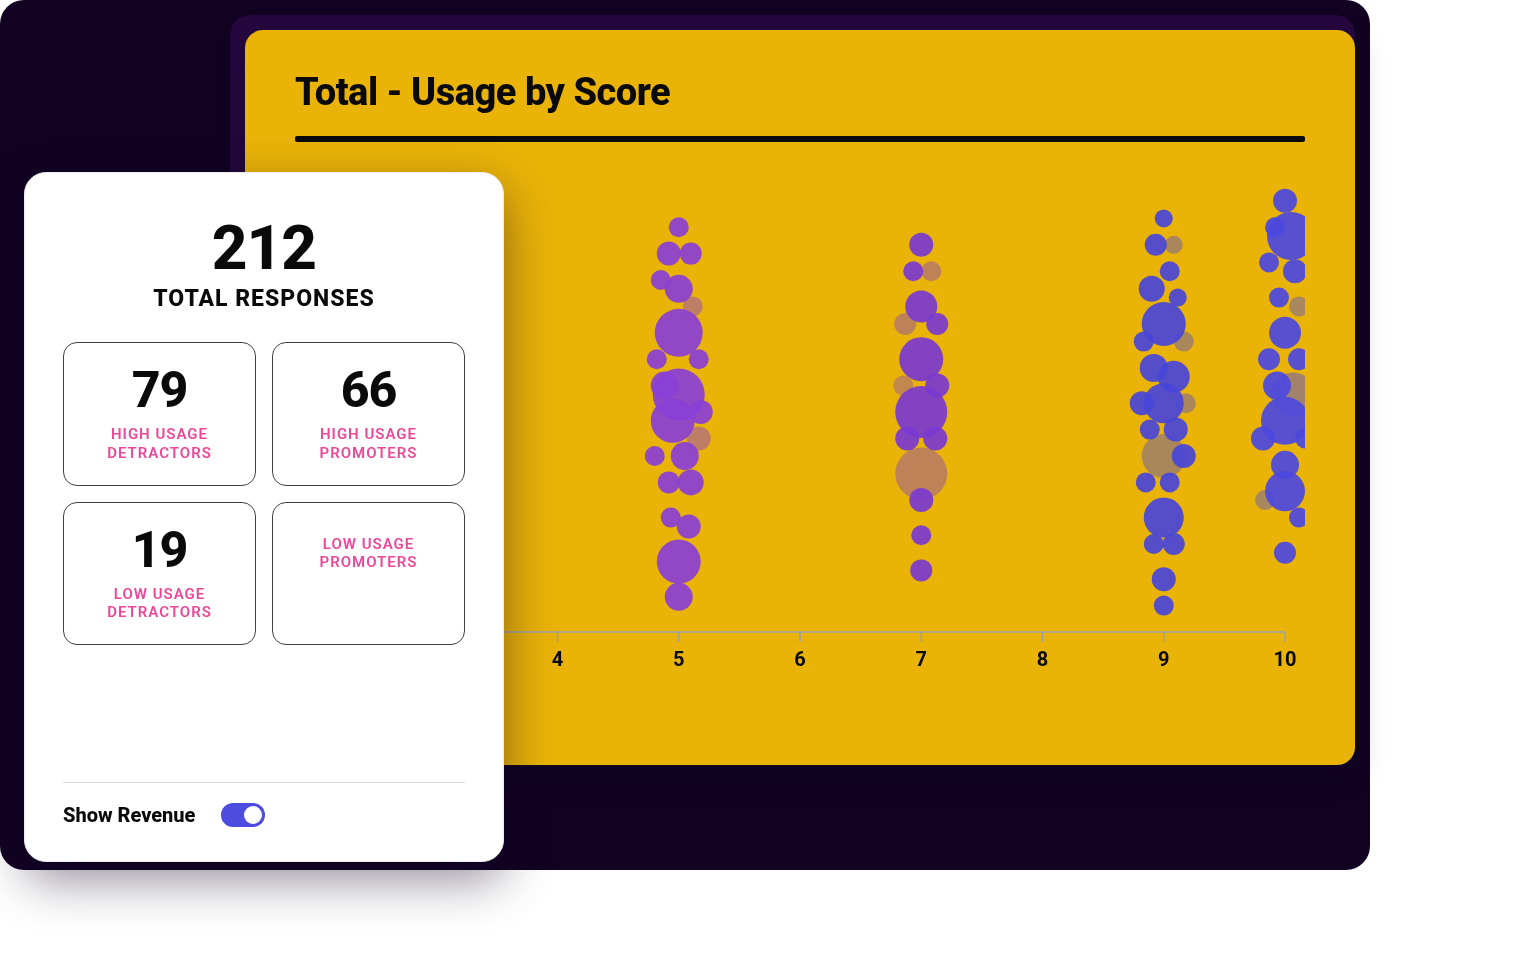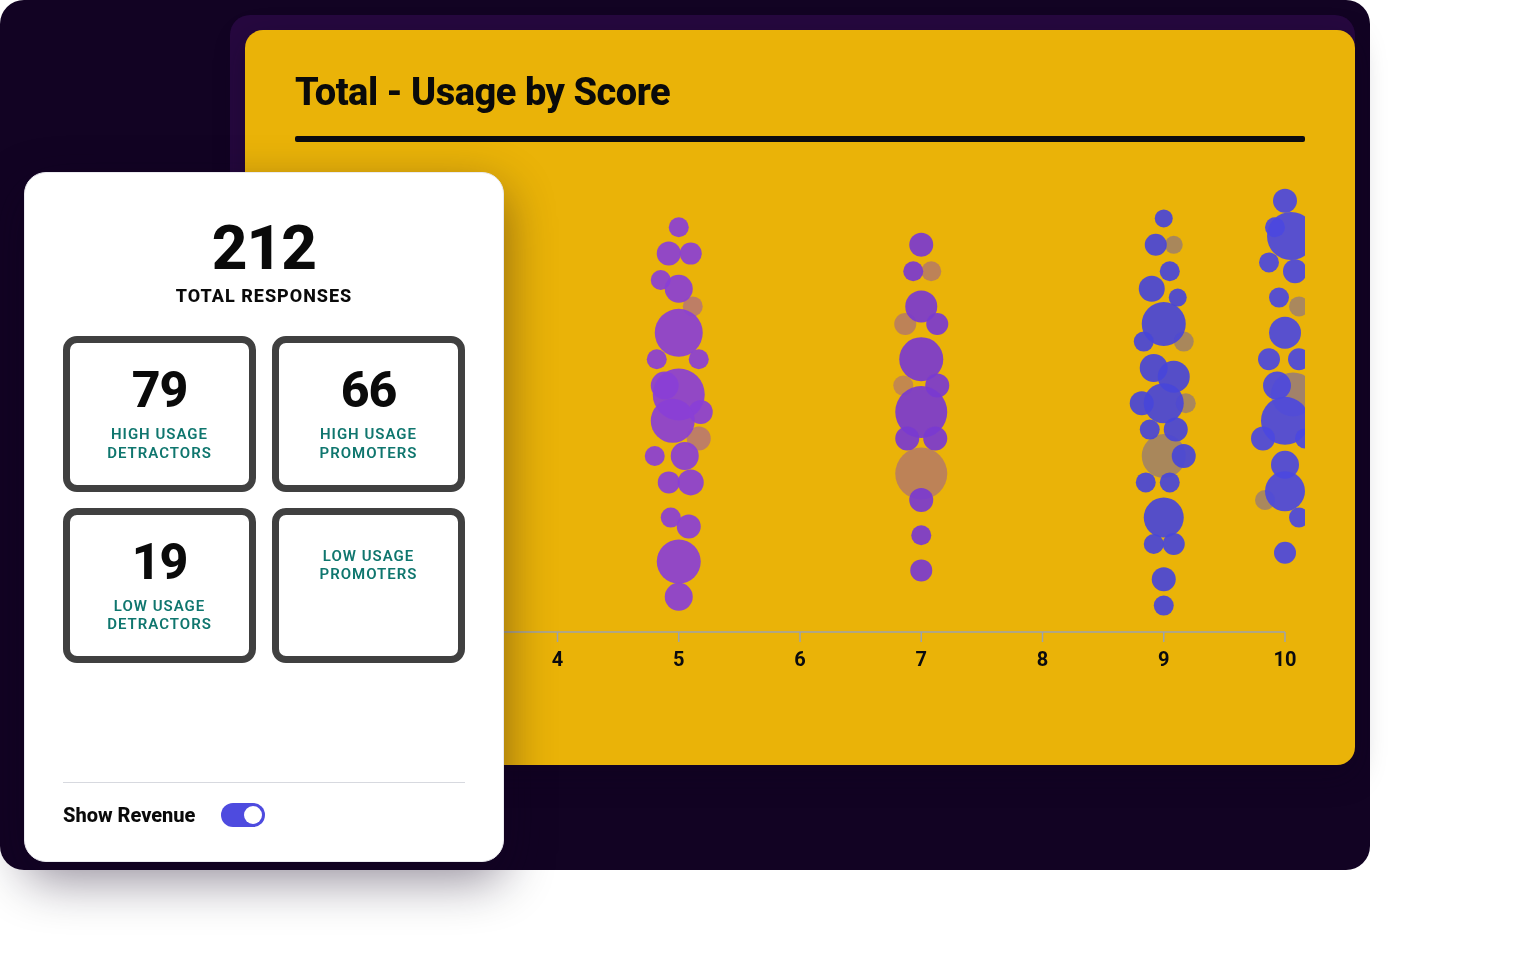--- a/index.html
+++ b/index.html
@@ -92,50 +92,50 @@
     text-align: center;
     margin-bottom: 30px;
   }
   .total-value {
     font-size: 62px;
     font-weight: 800;
     line-height: 1;
     letter-spacing: -1px;
   }
   .total-label {
-    font-size: 18px;
+    font-size: 23px;
     font-weight: 800;
     letter-spacing: 1px;
     margin-top: 6px;
   }
   .kpi-grid {
     display: grid;
     grid-template-columns: 1fr 1fr;
     grid-auto-rows: 1fr;
     gap: 16px;
     margin-bottom: 30px;
   }
   .kpi {
-    border: 7px solid #404040;
+    border: 1px solid #404040;
     border-radius: 14px;
     padding: 22px 28px;
     text-align: center;
   }
   .kpi-value {
     font-size: 50px;
     font-weight: 800;
     line-height: 1;
     letter-spacing: -1px;
   }
   .kpi-label {
     margin-top: 10px;
     font-size: 15px;
     font-weight: 600;
     letter-spacing: 1px;
-    color: #0f766e;
+    color: #ec4899;
     line-height: 1.25;
     white-space: pre-line;
   }
   .divider {
     height: 1px;
     background: #d7d9df;
     margin: auto 0 20px 0;
   }
   .toggle-row {
     display: flex;

